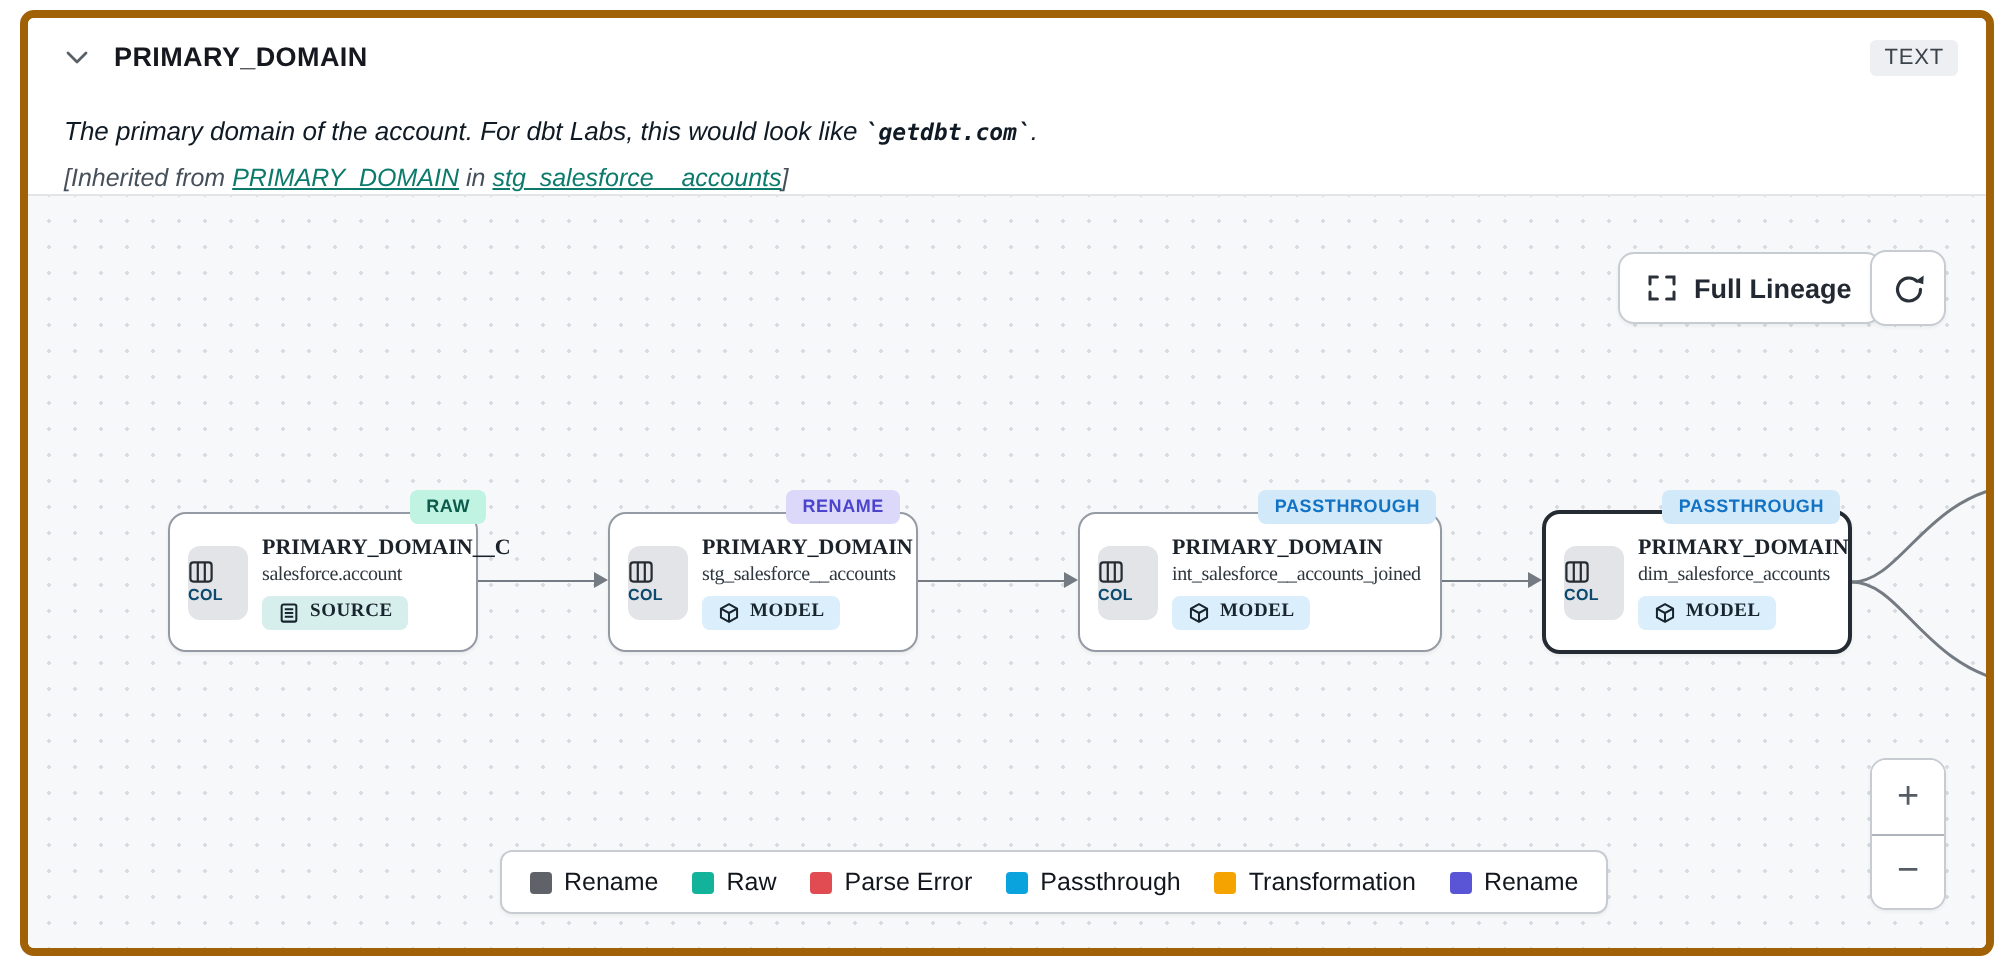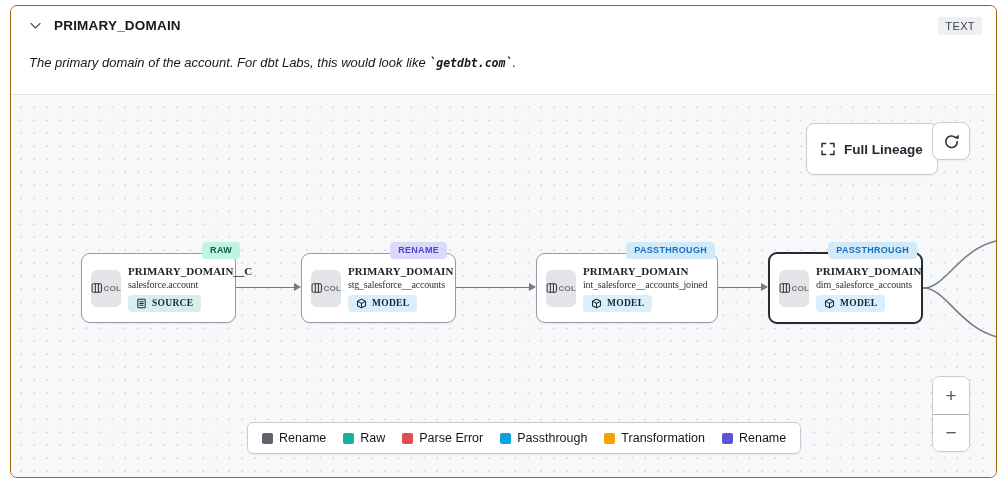--- a/index.html
+++ b/index.html
@@ -3,21 +3,21 @@
 <meta charset="utf-8">
 <style>
   * { box-sizing: border-box; }
   html,body { margin:0; padding:0; }
   body {
     width:1008px; height:485px; background:#fff;
     font-family:"Liberation Sans", sans-serif; position:relative; overflow:hidden;
   }
   .frame {
     position:absolute; left:10px; top:5px; width:987px; height:473px;
-    border:1px solid #a16207; border-radius:7px; overflow:hidden; background:#fff;
+    border:4px solid #a16207; border-radius:7px; overflow:hidden; background:#fff;
   }
   
   .header-card { position:relative; height:89px; background:#fff; border-bottom:1px solid #e3e5e9; padding:10px 16px 8px 18px; }
   .title-row { display:flex; align-items:center; gap:12px; margin-top:2px; }
   .chev { width:13px; height:12px; display:inline-flex; color:#596066; cursor:pointer; }
   .col-title { font-size:13.5px; font-weight:700; color:#15181e; letter-spacing:.2px; }
   .type-badge {
     position:absolute; right:14px; top:11px; background:#edeff2; color:#3c434b;
     font-size:11px; font-weight:400; padding:3px 7px; border-radius:3px; letter-spacing:.4px;
   }
@@ -30,21 +30,21 @@
     position:relative; height:383px; background:#f7f8f9;
     background-image:radial-gradient(#d8dbe0 1px, transparent 1px);
     background-size:13px 13px; background-position:4px 6px;
   }
   
   .btn {
     position:absolute; display:inline-flex; align-items:center; justify-content:center;
     background:#fff; border:1px solid #c7ccd2; border-radius:8px; cursor:pointer;
     color:#232932; box-shadow:0 1px 2px rgba(20,24,31,.05);
   }
-  .full-lineage { left:795px; top:28px; height:52px; padding:0 14px; gap:9px; font-size:13.5px; font-weight:600;align-items:center; }
+  .full-lineage { left:795px; top:28px; height:36px; padding:0 14px; gap:9px; font-size:13.5px; font-weight:600;align-items:center; }
   .refresh { left:921px; top:27px; width:38px; height:38px; }
   .zoom-stack { position:absolute; left:921px; top:281px; width:38px; background:#fff; border:1px solid #c7ccd2; border-radius:8px; overflow:hidden; box-shadow:0 1px 2px rgba(20,24,31,.05); }
   .zoom-btn { height:37px; display:flex; align-items:center; justify-content:center; font-size:19px; color:#555c64; cursor:pointer; background:#fff; }
   .zoom-btn + .zoom-btn { border-top:1px solid #aeb3ba; }
   
   .node {
     position:absolute; height:70px; background:#fff; border:1px solid #959ba4; border-radius:9px;
     display:flex; align-items:center; gap:7px; padding:0 8px 0 9px;
     box-shadow:0 1px 2px rgba(20,24,31,.06); cursor:pointer;
   }
@@ -56,21 +56,21 @@
   .evo-badge {
     position:absolute; top:-12px; font-size:9px; font-weight:700; letter-spacing:.3px;
     padding:4px 8px; border-radius:4px; line-height:1;
   }
   .evo-raw   { background:#c0f3e1; color:#0c5b4d; right:-5px; }
   .evo-rename{ background:#dcd8fa; color:#4b44cc; right:8px; }
   .evo-pass  { background:#d2e9fa; color:#1273c4; }
   .n3 .evo-pass { right:2px; } .n4 .evo-pass { right:4px; }
   .col-box {
     min-width:30px; width:30px; height:37px; background:#e2e4e8; border-radius:6px;
-    display:flex; flex-direction:row; align-items:center; justify-content:center; gap:1px; color:#737373;
+    display:flex; flex-direction:column; align-items:flex-start; justify-content:center; gap:1px; color:#0c4a6e;
   }
   .col-box .col-label { font-size:8px; font-weight:700; letter-spacing:.2px; }
   .node-body { display:flex; flex-direction:column; align-items:flex-start; min-width:0;font-family:Liberation Serif, serif; }
   .node-title { font-size:11px; font-weight:700; color:#1b222a; white-space:nowrap; }
   .node-sub { font-size:10px; color:#2e363e; margin:2px 0 5px; white-space:nowrap; letter-spacing:-0.2px; }
   .pill {
     display:inline-flex; align-items:center; gap:5px; padding:3px 8px; border-radius:4px;
     font-size:9.5px; font-weight:700; color:#19252e; letter-spacing:.3px;
   }
   .pill-source { background:#d7efec;justify-content:space-between; }
@@ -113,20 +113,21 @@
     <div class="title-row">
       <span class="chev">
         <svg width="13" height="12" viewBox="0 0 13 12">
             <path d="M2 3.5 L6.5 8 L11 3.5" fill="none" stroke="currentColor" stroke-width="1.4" stroke-linecap="round" stroke-linejoin="round"></path>
           </svg>
       </span>
       <span class="col-title">PRIMARY_DOMAIN</span>
       <span class="type-badge">TEXT</span>
     </div>
     <div class="desc-line"><span>The primary domain of the account. For dbt Labs, this would look like </span><span class="desc-code">`getdbt.com`</span><span>.</span></div>
+    <div class="inherit-line"><span>[Inherited from </span><a>PRIMARY_DOMAIN</a><span> in </span><a>stg_salesforce__accounts</a><span>]</span></div>
   </div>
 
   <div class="canvas">
 
     <div class="btn full-lineage">
       <span>
         <svg width="14" height="14" viewBox="0 0 14 14">
             <path d="M1 5 V1.5 H4.7 M9.3 1.5 H13 V5 M13 9 V12.5 H9.3 M4.7 12.5 H1 V9" fill="none" stroke="#2a3139" stroke-width="1.5" stroke-linecap="round"></path>
           </svg>
       </span>

